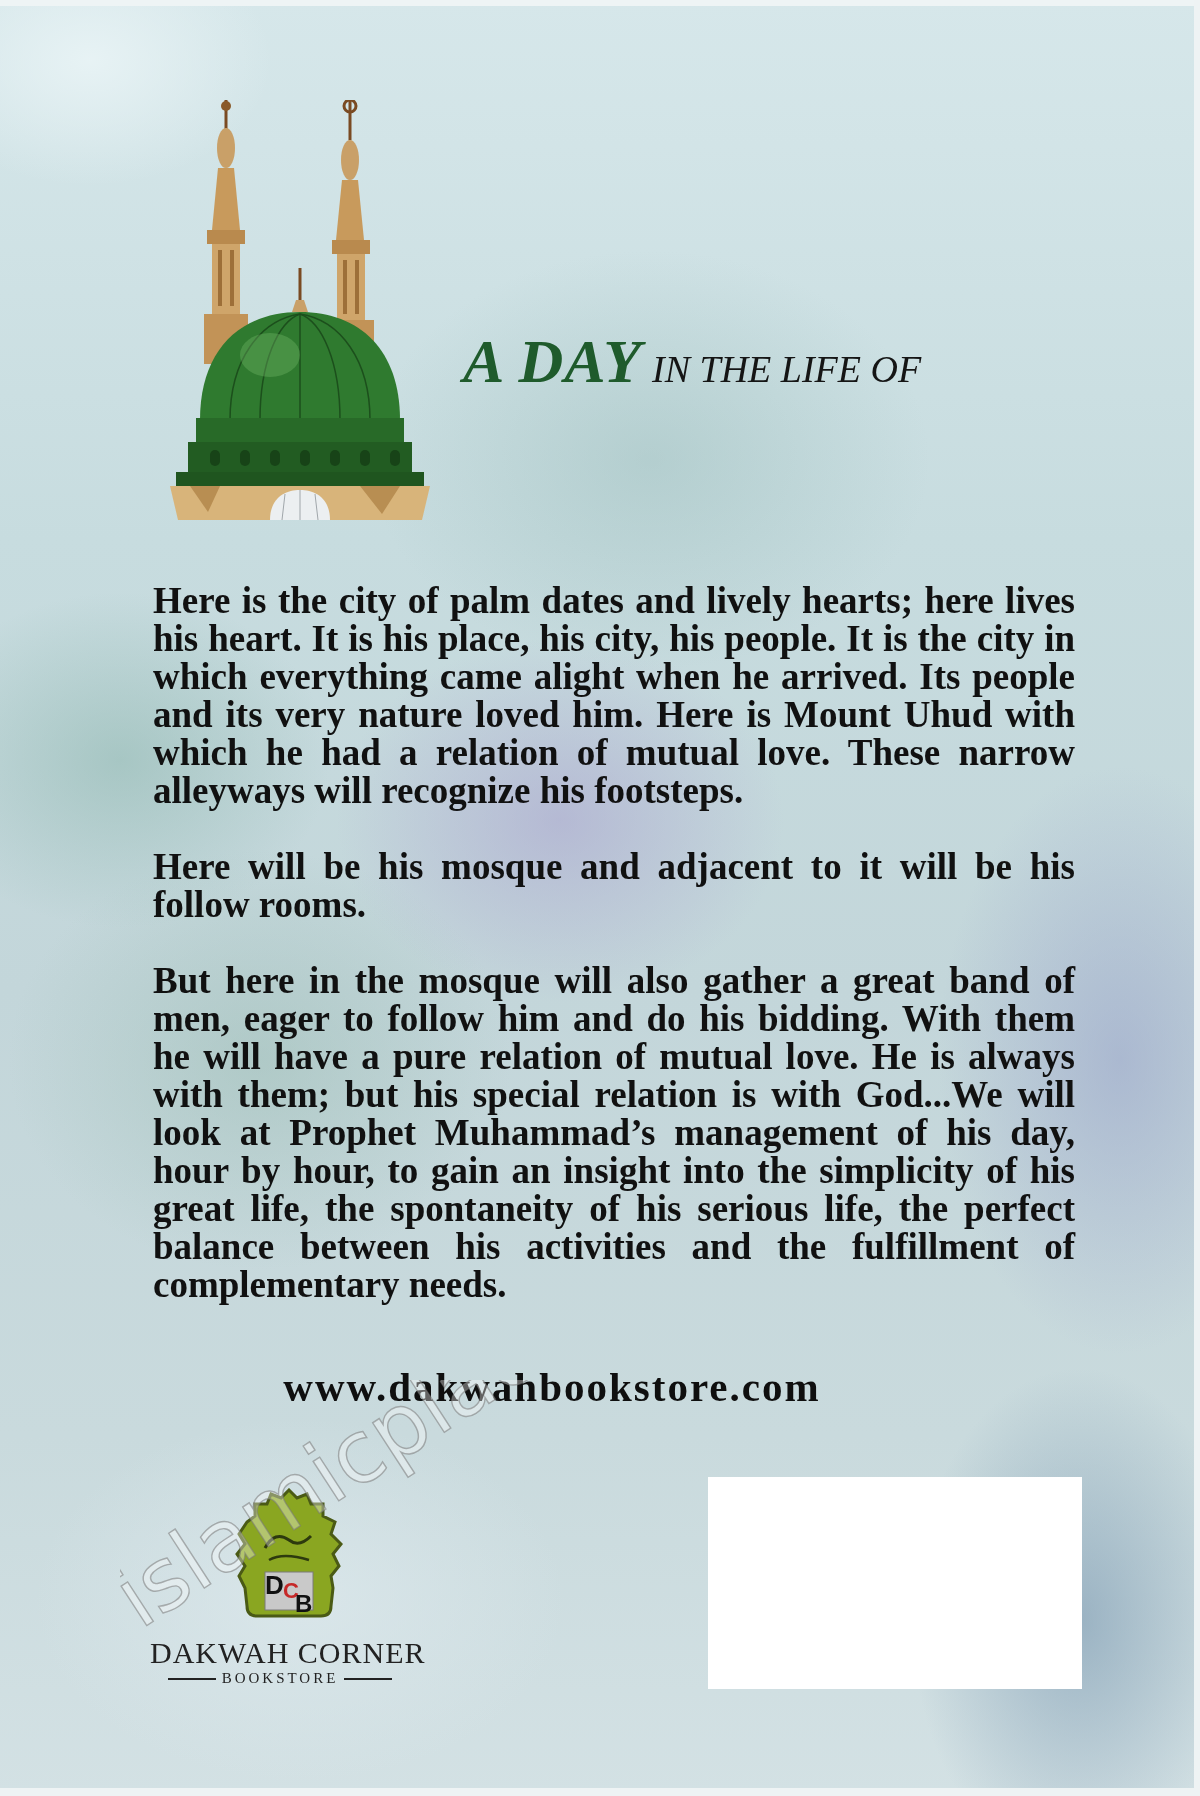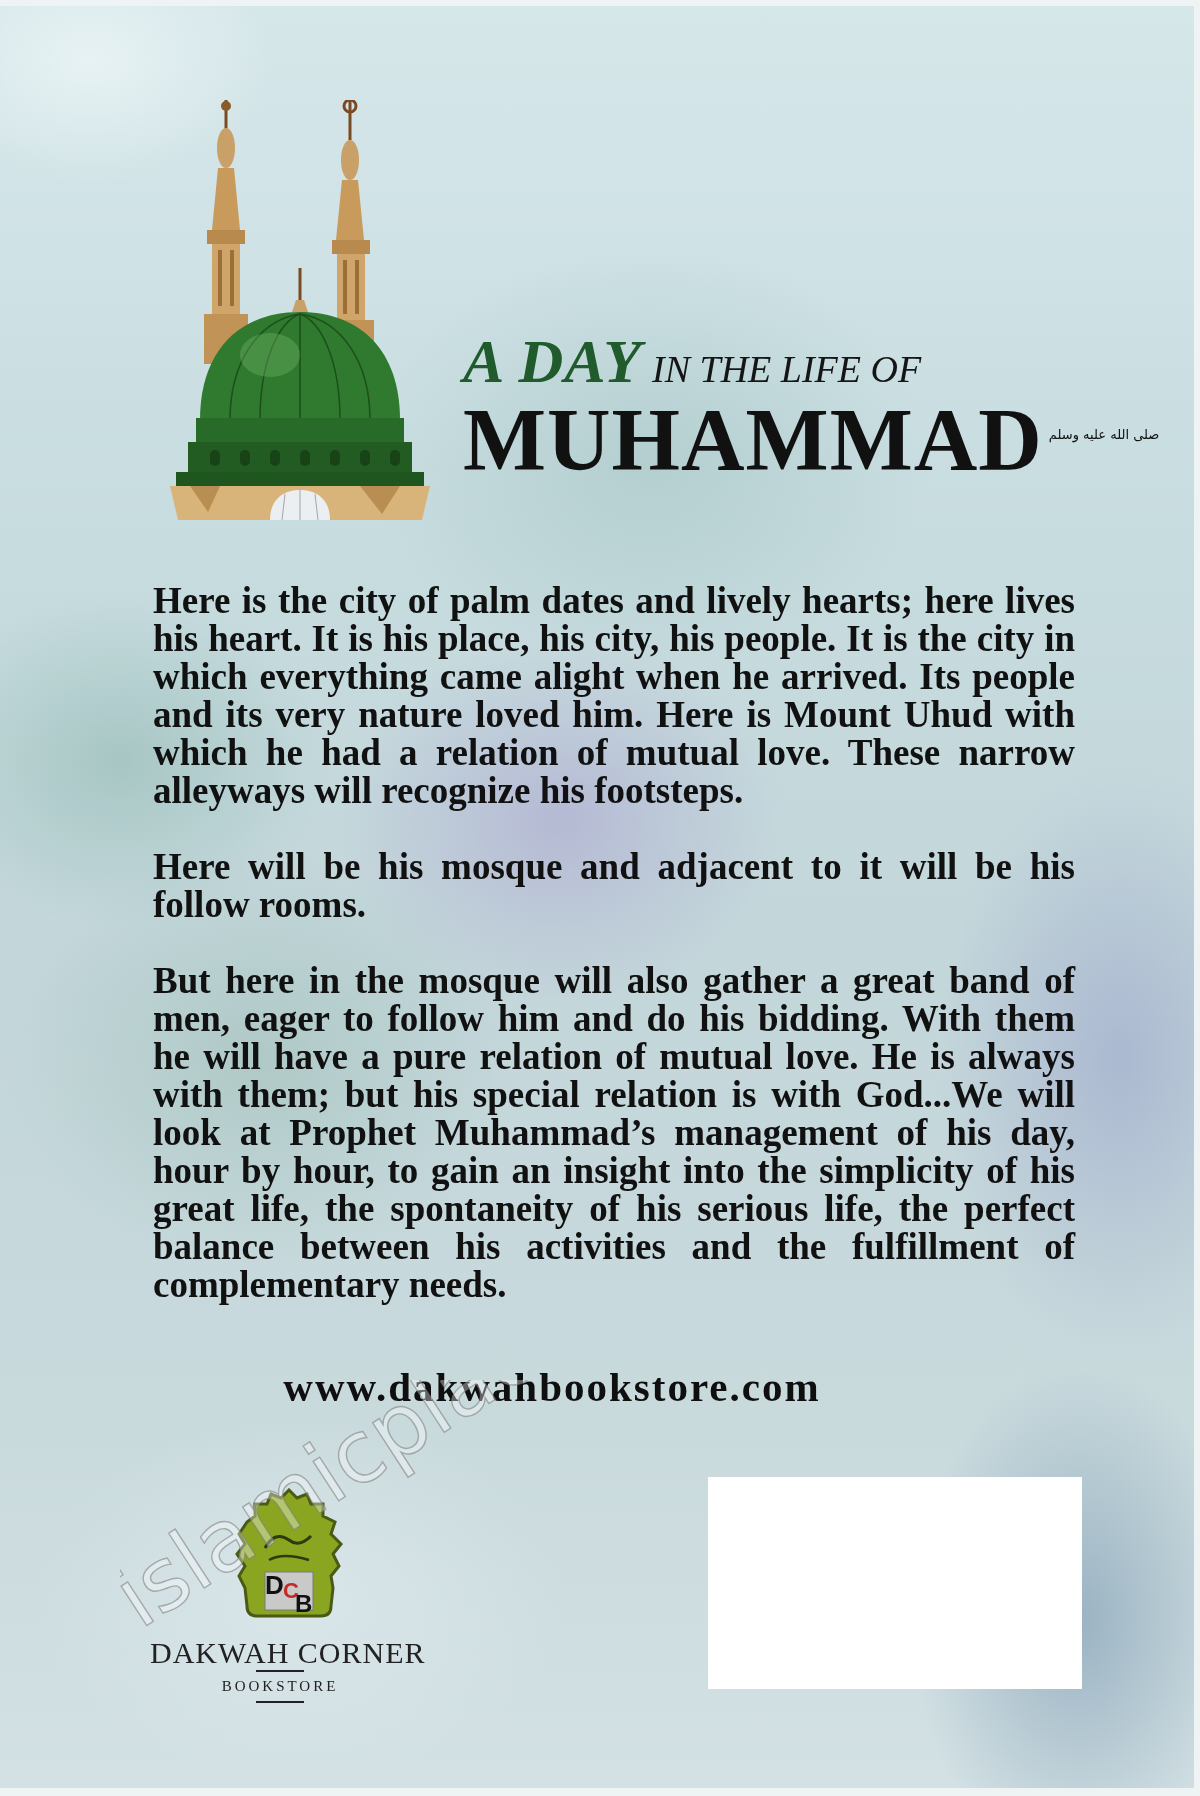--- a/index.html
+++ b/index.html
@@ -75,21 +75,21 @@
     .logo { position:absolute; left:150px; top:1488px; width:260px; height:200px; }
     .logo-badge { position:absolute; left:85px; top:0; width:108px; height:132px; }
     .logo-name {
       position:absolute; left:0; top:148px; width:260px; text-align:center;
       font-family: "Liberation Serif", serif; font-size: 30px; color:#222; letter-spacing: 1px;
       white-space: nowrap;
     }
     .logo-sub {
       position:absolute; left:0; top:182px; width:260px; text-align:center;
       font-family: "Liberation Serif", serif; font-size: 15px; color:#222; letter-spacing: 3px;
-      display:flex; align-items:center; justify-content:center; gap:6px;flex-direction:column;
+      display:flex; align-items:center; justify-content:center; gap:6px;
     }
     .logo-sub .rule { display:inline-block; width:48px; height:2px; background:#222; }
 
     
     .barcode-box { position:absolute; left:708px; top:1477px; width:374px; height:212px; background:#ffffff; }
 
     
     .watermark {
       position:absolute; left:120px; top:1380px; width:700px; height:260px;
       pointer-events:none;
@@ -163,24 +163,20 @@
     <polygon points="200,386 240,386 222,414" fill="#b88e52"></polygon>
 
     <path d="M110,420 C110,398 125,390 140,390 C155,390 170,398 170,420 Z" fill="#eceff1"></path>
     <path d="M140,390 L140,420 M125,394 L122,420 M155,394 L158,420" stroke="#a0a6aa" stroke-width="1"></path>
   </svg>
 </div>
 
 <div class="title-block">
   <div class="t-line1">
     <span class="t-aday">A DAY</span><span class="t-inlife">IN THE LIFE OF</span>
-  </div>
-  <div class="t-line2">
-    <span class="t-muhammad">MUHAMMAD</span>
-    <span class="t-honorific">صلى الله عليه وسلم</span>
   </div>
 </div>
 
 <div class="body-text">
   <p class="para p1">Here is the city of palm dates and lively hearts; here lives his heart. It is his place, his city, his people. It is the city in which everything came alight when he arrived. Its people and its very nature loved him. Here is Mount Uhud with which he had a relation of mutual love. These narrow alleyways will recognize his footsteps.</p>
   <p class="para p2">Here will be his mosque and adjacent to it will be his follow rooms.</p>
   <p class="para p3">But here in the mosque will also gather a great band of men, eager to follow him and do his bidding. With them he will have a pure relation of mutual love. He is always with them; but his special relation is with God...We will look at Prophet Muhammad’s management of his day, hour by hour, to gain an insight into the simplicity of his great life, the spontaneity of his serious life, the perfect balance between his activities and the fulfillment of complementary needs.</p>
 </div>
 
 <div class="url">www.dakwahbookstore.com</div>

